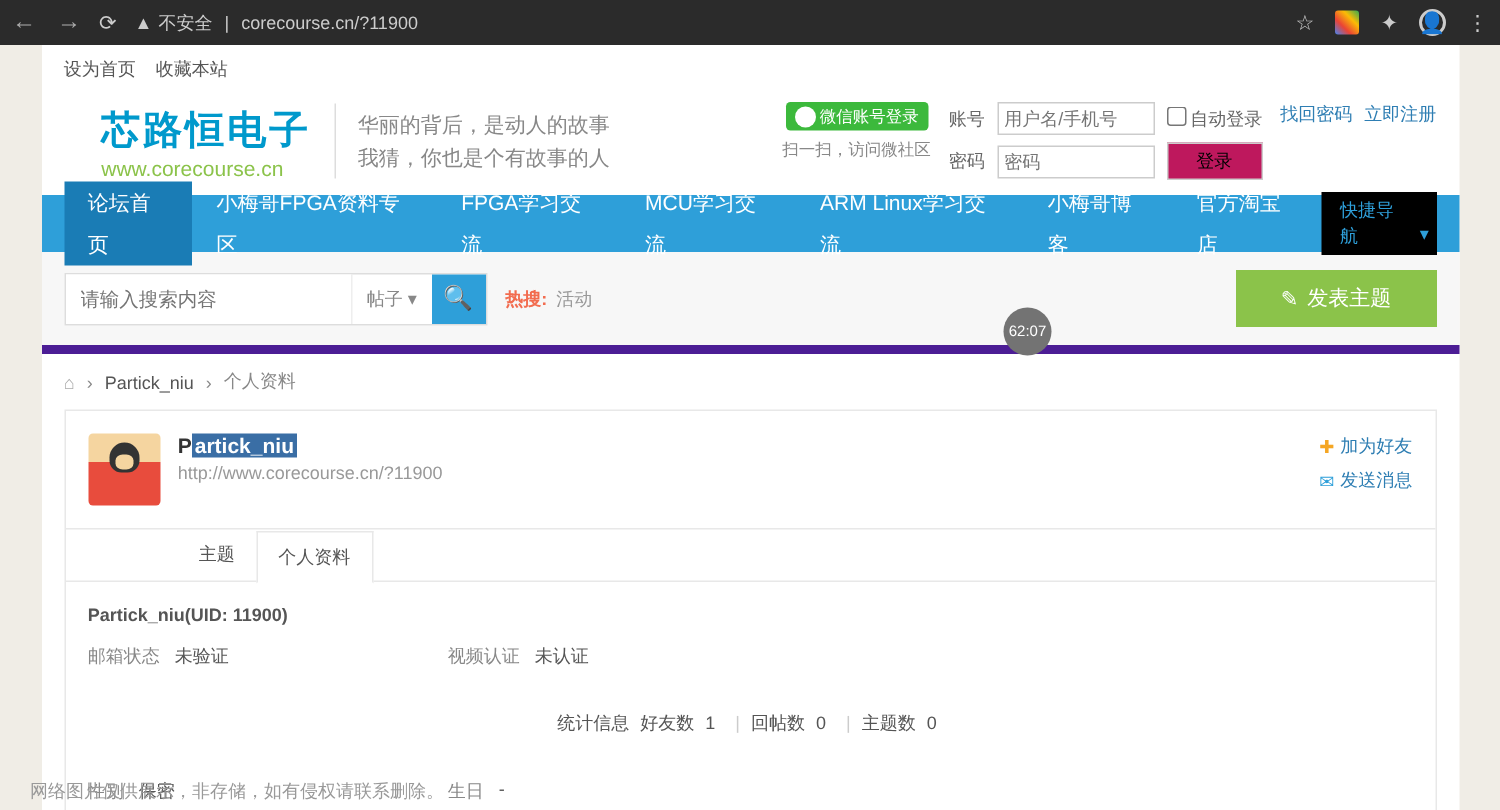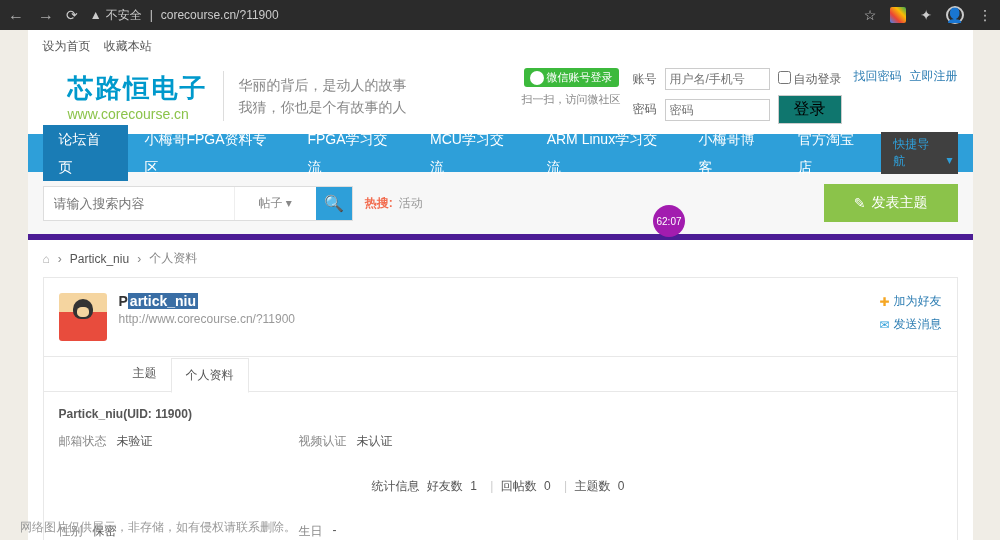--- a/index.html
+++ b/index.html
@@ -28,34 +28,34 @@
 .slogan { color: #888; font-size: 14px; line-height: 1.6; }
 
 .login-area { margin-left: auto; display: flex; align-items: flex-start; gap: 12px; font-size: 12px; }
 .wechat-box { text-align: center; color: #888; }
 .wechat-btn { background: #3cb93c; color: #fff; padding: 2px 6px; border-radius: 3px; font-size: 11px; display: inline-flex; align-items: center; gap: 3px; cursor: pointer; }
 .wechat-btn::before { content: ''; width: 14px; height: 14px; background: #fff; border-radius: 50%; display: inline-block; }
 .login-form { display: grid; grid-template-columns: auto 1fr auto; gap: 5px 8px; align-items: center; }
 .login-form label { color: #666; }
 .login-form input[type="text"], .login-form input[type="password"] { width: 105px; height: 22px; border: 1px solid #ccc; padding: 0 4px; font-size: 12px; }
 .auto-login { display: flex; align-items: flex-start; gap: 3px; color: #666; }
-.login-btn { background: #0f766e; border: 1px solid #ccc; padding: 3px 12px; cursor: pointer; font-size: 16px; }
+.login-btn { background: #be185d; border: 1px solid #ccc; padding: 3px 12px; cursor: pointer; font-size: 12px; }
 .login-links { display: flex; flex-direction: row; gap: 8px; }
 .login-links a { color: #2e7eb3; text-decoration: none; font-size: 12px; }
 
 .main-nav { background: #2e9fd9; display: flex; align-items: center; padding: 0 15px; height: 38px; }
 .main-nav a { color: #fff; text-decoration: none; padding: 0 16px; font-size: 14px; line-height: 28px; }
 .main-nav a.active { background: #1a7cb5; }
-.quick-nav { margin-left: auto; background: #404040; color: #2e9fd9; padding: 4px 18px 4px 12px; font-size: 12px; cursor: pointer; position: relative; }
+.quick-nav { margin-left: auto; background: #000000; color: #2e9fd9; padding: 4px 18px 4px 12px; font-size: 12px; cursor: pointer; position: relative; }
 .quick-nav::after { content: '▾'; position: absolute; right: 5px; }
 
 .search-row { display: flex; align-items: center; padding: 12px 15px; gap: 12px; background: #f7f7f7; border-bottom: 6px solid #4c1d95; }
 .search-box { display: flex; border: 1px solid #ddd; background: #fff; }
 .search-input { border: none; padding: 8px 10px; width: 190px; font-size: 13px; outline: none; }
-.search-cat { padding: 8px 24px; color: #888; border-left: 1px solid #eee; font-size: 12px; cursor: pointer; }
+.search-cat { padding: 8px 10px; color: #888; border-left: 1px solid #eee; font-size: 12px; cursor: pointer; }
 .search-btn { background: #2e9fd9; border: none; width: 36px; color: #fff; font-size: 16px; cursor: pointer; }
 .hot-search { color: #999; font-size: 12px; }
 .hot-search b { color: #f26c4f; font-weight: bold; margin-right: 6px; }
 .post-btn { margin-left: auto; background: #8bc34a; color: #fff; border: none; padding: 10px 30px; font-size: 14px; cursor: pointer; display: flex; align-items: center; gap: 6px; }
 
 .breadcrumb { padding: 10px 15px; color: #888; font-size: 12px; display: flex; align-items: center; gap: 8px; }
 .breadcrumb a { color: #555; text-decoration: none; }
 .home-icon { color: #aaa; }
 
 .profile-card { margin: 0 15px; border: 1px solid #e8e8e8; background: #fff; }
@@ -79,21 +79,21 @@
 .profile-body .row { display: flex; margin-bottom: 10px; }
 .profile-body .uid { font-weight: bold; margin-bottom: 12px; }
 .col { width: 240px; display: flex; gap: 10px; }
 .col .lbl { color: #888; }
 .stats-row { margin: 28px 0; color: #555; text-align: center; }
 .stats-row span { margin-right: 4px; }
 .sep { color: #ccc; margin: 0 6px; }
 .section-title { font-weight: bold; margin: 12px 0 8px; }
 .divider { border-top: 1px dashed #ddd; margin: 8px 0; }
 
-.badge-62 { position: absolute; width: 32px; height: 32px; background: #a21caf; border-radius: 50%; color: #fff; font-size: 10px; display: flex; align-items: center; justify-content: center; left: 653px; top: 205px; }
+.badge-62 { position: absolute; width: 32px; height: 32px; background: #737373; border-radius: 50%; color: #fff; font-size: 10px; display: flex; align-items: center; justify-content: center; left: 669px; top: 205px; }
 
 .watermark { position: fixed; bottom: 4px; left: 20px; color: #999; font-size: 12px; font-family: Liberation Mono, monospace; }
 </style>
 </head>
 <body>
 
 <div class="browser-bar">
   <div class="nav-arrows">
     <span>←</span>
     <span>→</span>

